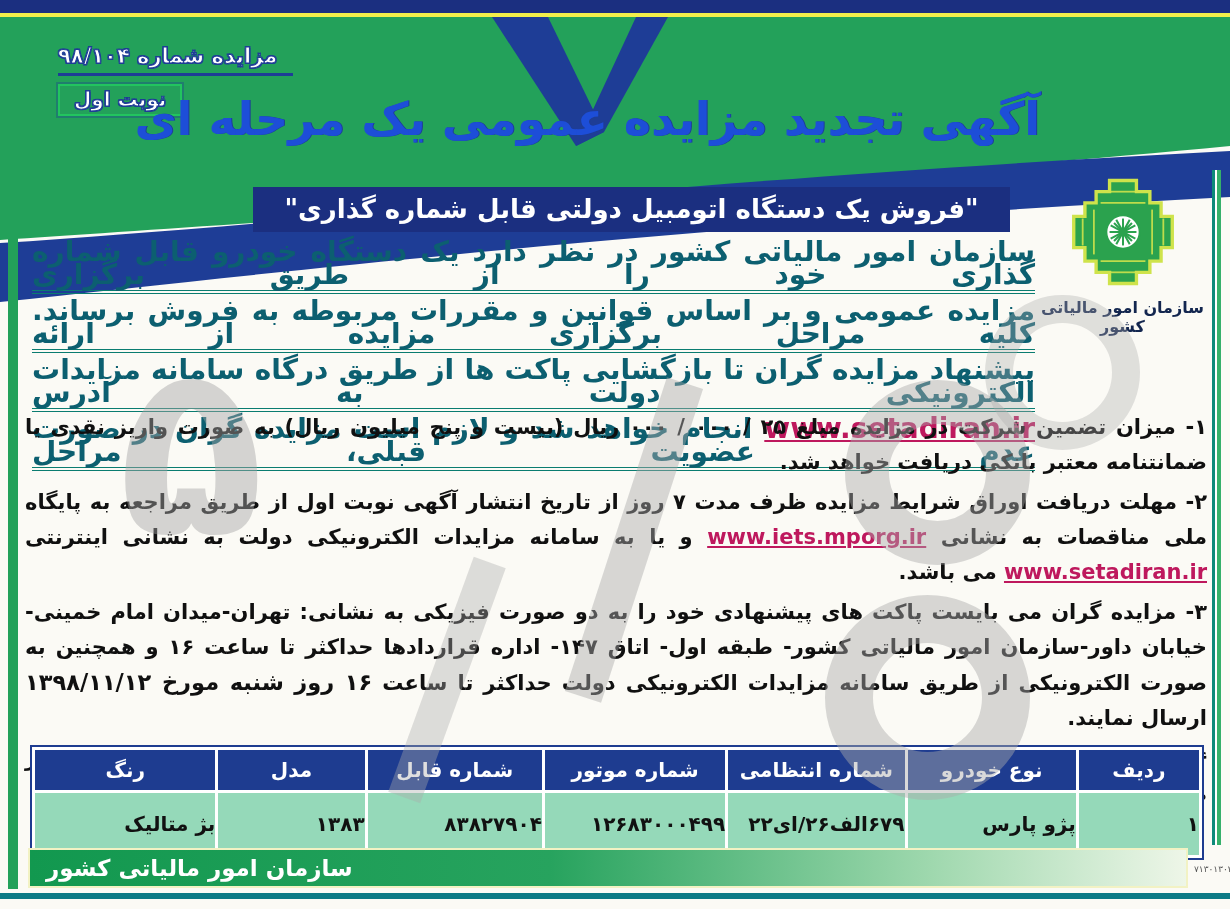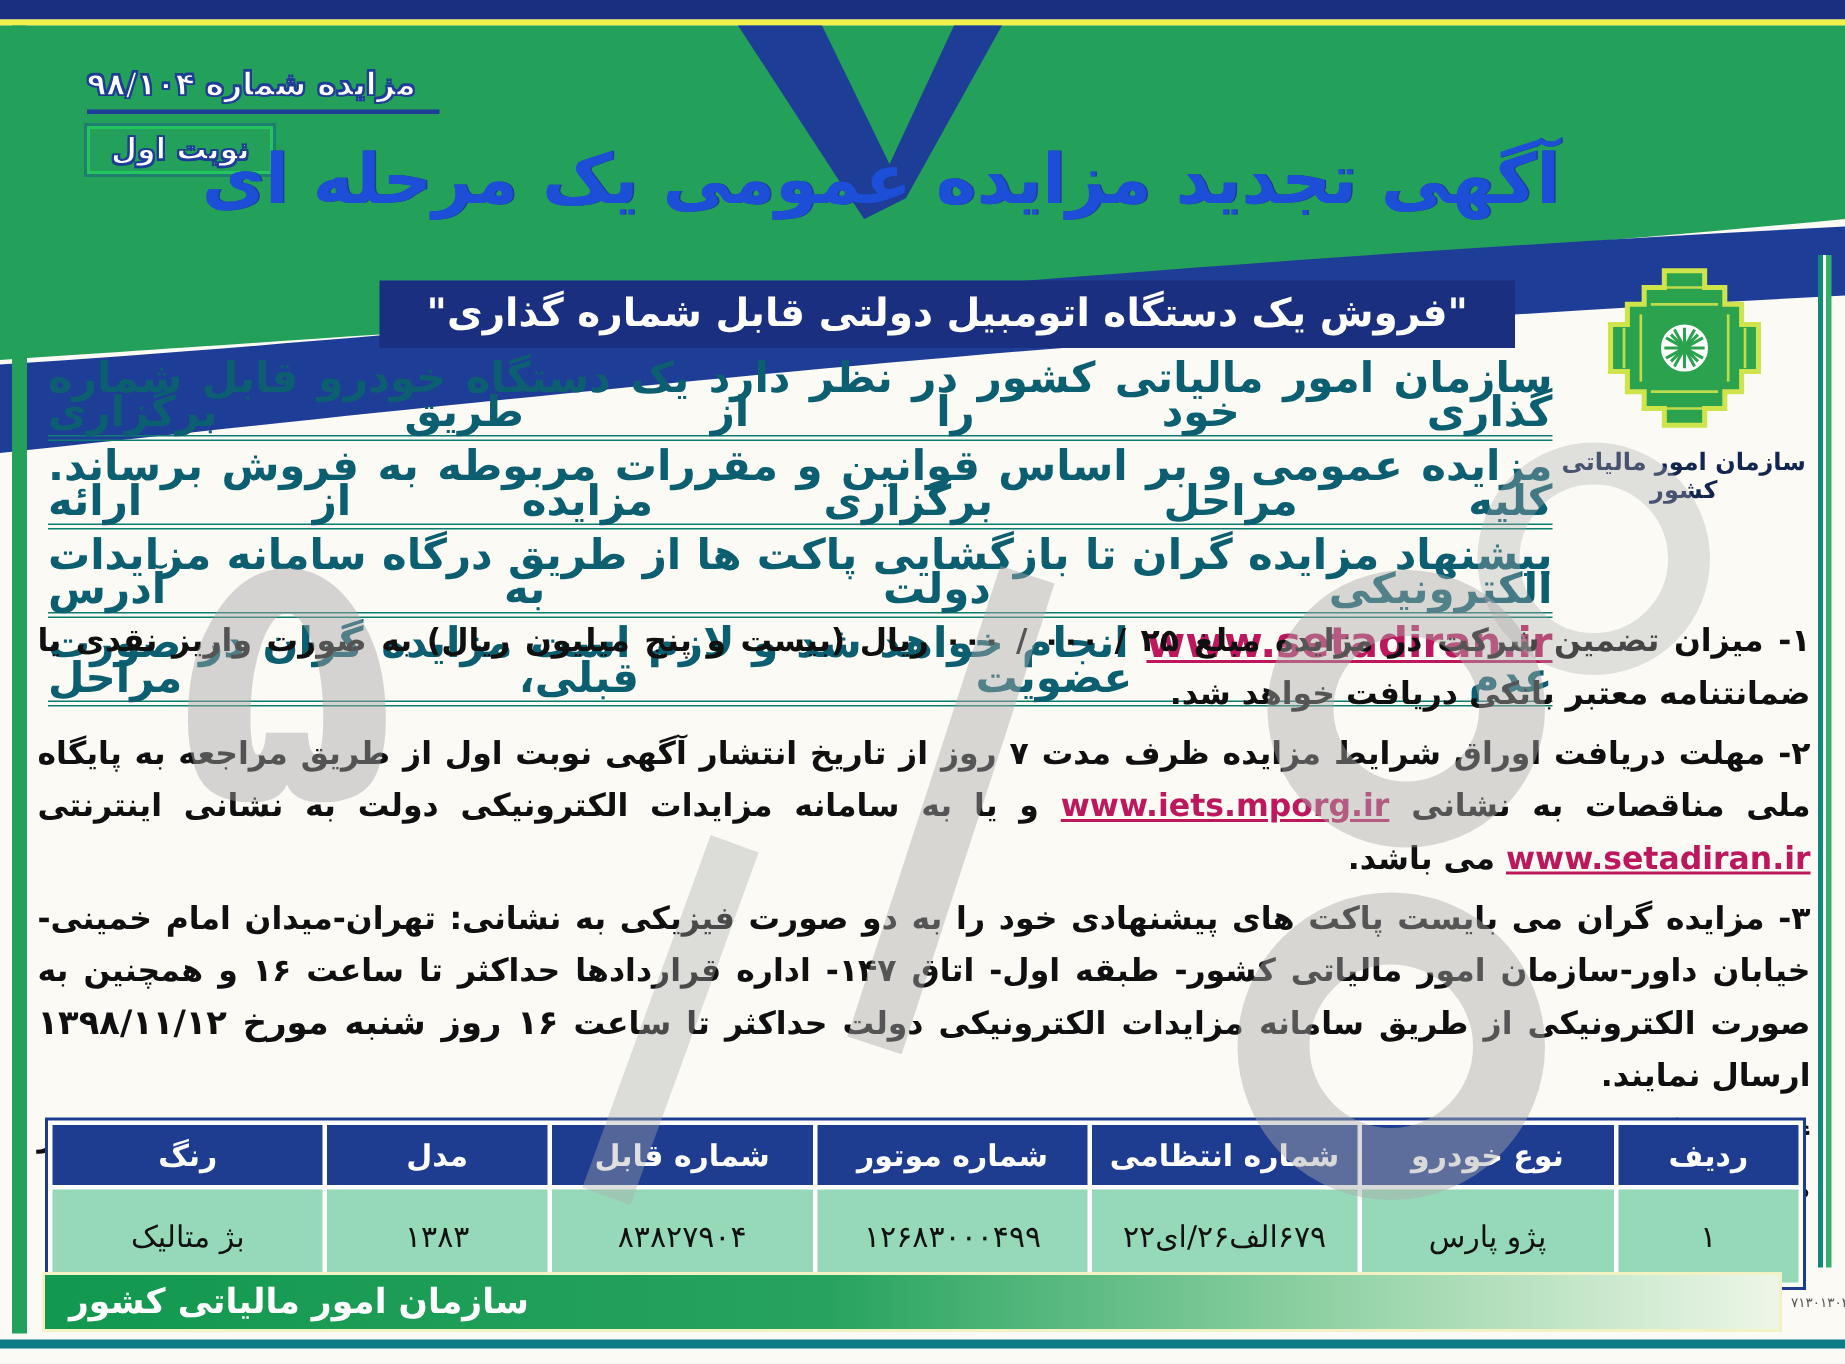--- a/index.html
+++ b/index.html
@@ -51,22 +51,22 @@
   .items { position:absolute; left:25px; top:410px; width:1182px; z-index:4;
     color:#101010; font-size:21px; font-weight:bold; }
   .item { line-height:35px; text-align:justify; margin-bottom:5px; }
   .emph { font-size:22.5px; }
 
   
   .car-table { position:absolute; left:30px; top:745px; width:1174px; z-index:4;
     border-collapse:separate; border-spacing:3px; background:#ffffff; border:2px solid #1e3c90; }
   .car-table th { background:#1e3c90; color:#ffffff; font-size:20px; font-weight:bold;
     height:40px; text-align:center; }
-  .car-table td { background:#95d9b9; color:#111111; font-size:20px; font-weight:normal;
-    height:62px; text-align:center; }
+  .car-table td { background:#95d9b9; color:#111111; font-size:20px; font-weight:bold;
+    height:62px; text-align:right; }
 
   
   .footer-bar { position:absolute; left:28px; top:848px; width:1160px; height:40px; z-index:4;
     background:linear-gradient(to right,#12984f 0%,#27a35e 45%,#9fd8ae 78%,#eef6e8 100%);
     border:2px solid #f2f2c4; color:#ffffff; font-size:23px; font-weight:bold;
     line-height:36px; text-align:left; padding-left:16px; direction:rtl; }
   .footer-bar span { direction:rtl; unicode-bidi:embed; }
   .ad-code { position:absolute; left:1194px; top:864px; z-index:4; font-size:9px; color:#555; direction:rtl; }
 
   

